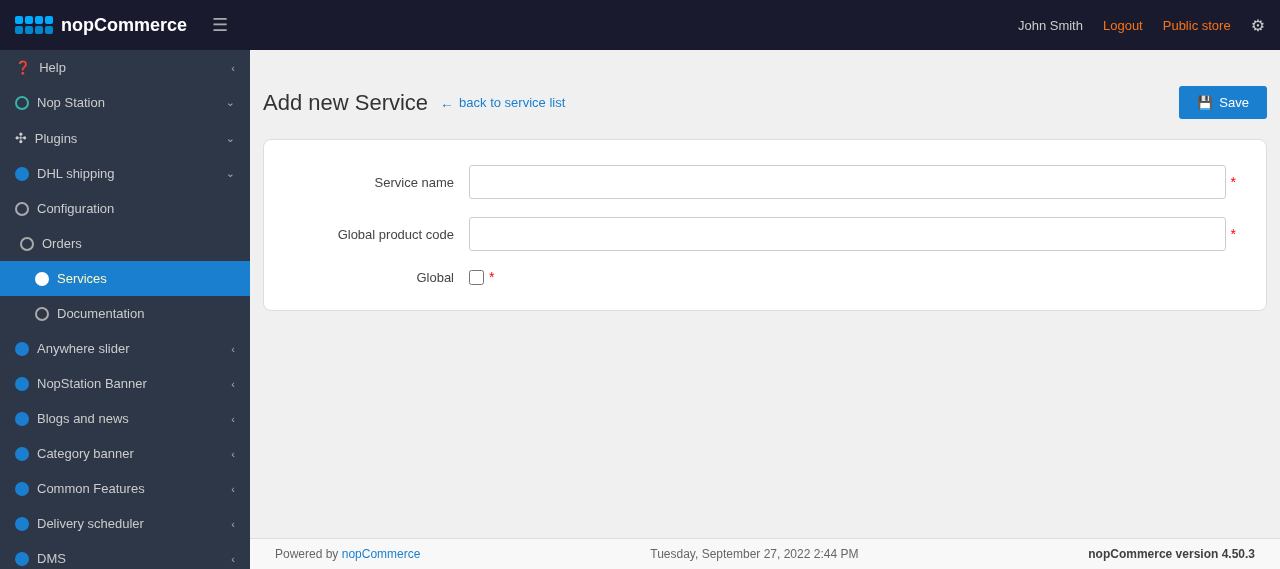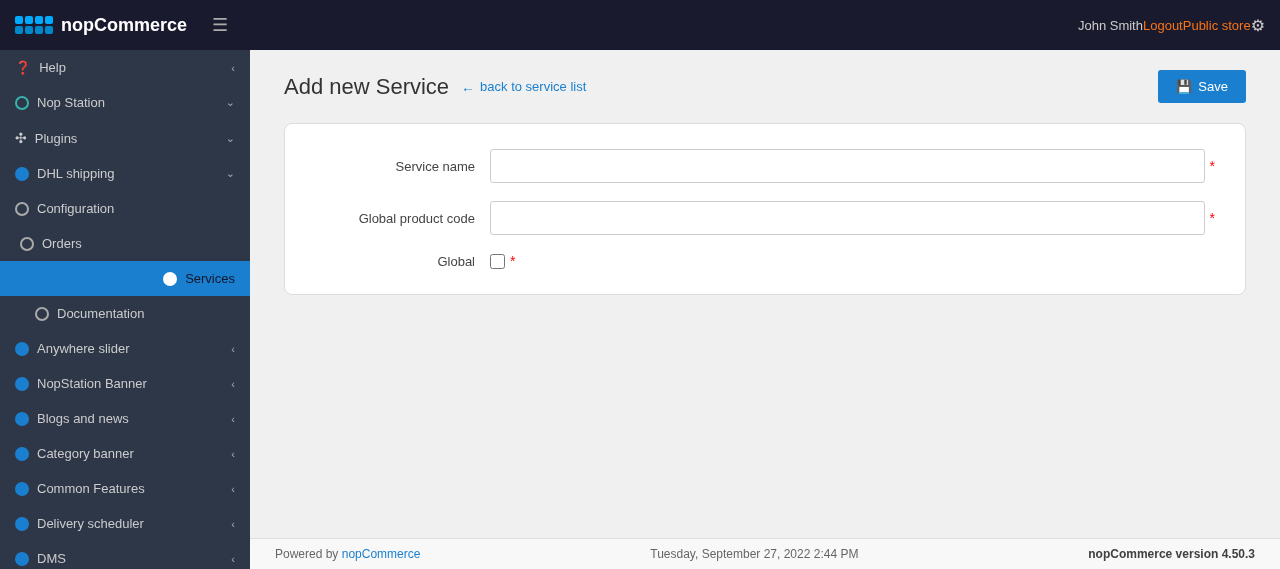--- a/index.html
+++ b/index.html
@@ -42,20 +42,21 @@
       font-size: 18px;
       cursor: pointer;
       margin-right: auto;
       background: none;
       border: none;
       padding: 5px;
     }
     .navbar-right {
       display: flex;
       align-items: center;
+      gap: 20px;
       color: #ccc;
       font-size: 13px;
     }
     .navbar-right a {
       color: #f97316;
       text-decoration: none;
       cursor: pointer;
     }
     .settings-icon {
       color: #ccc;
@@ -84,22 +85,21 @@
       display: flex;
       align-items: center;
       padding: 10px 15px;
       cursor: pointer;
       font-size: 13px;
       gap: 8px;
       position: relative;
     }
     .sidebar-item.active {
       background: #1a7fcf;
-      color: #0f172a;
-      justify-content: flex-end;
+      color: #fef9c3;
     }
     .sidebar-item .chevron {
       margin-left: auto;
       font-size: 11px;
       color: #aaa;
     }
     .circle-icon {
       width: 14px;
       height: 14px;
       border-radius: 50%;
@@ -127,22 +127,23 @@
     .content {
       flex: 1;
       display: flex;
       flex-direction: column;
       overflow: hidden;
       background: #f0f0f0;
     }
 
     .content-inner {
       flex: 1;
-      padding: 20px 34px;
+      padding: 20px 13px;
       overflow-y: auto;
+      margin-top: 16px;
     }
 
     
     .page-header {
       display: flex;
       align-items: center;
       justify-content: space-between;
       margin-bottom: 20px;
     }
     .page-title-area {

